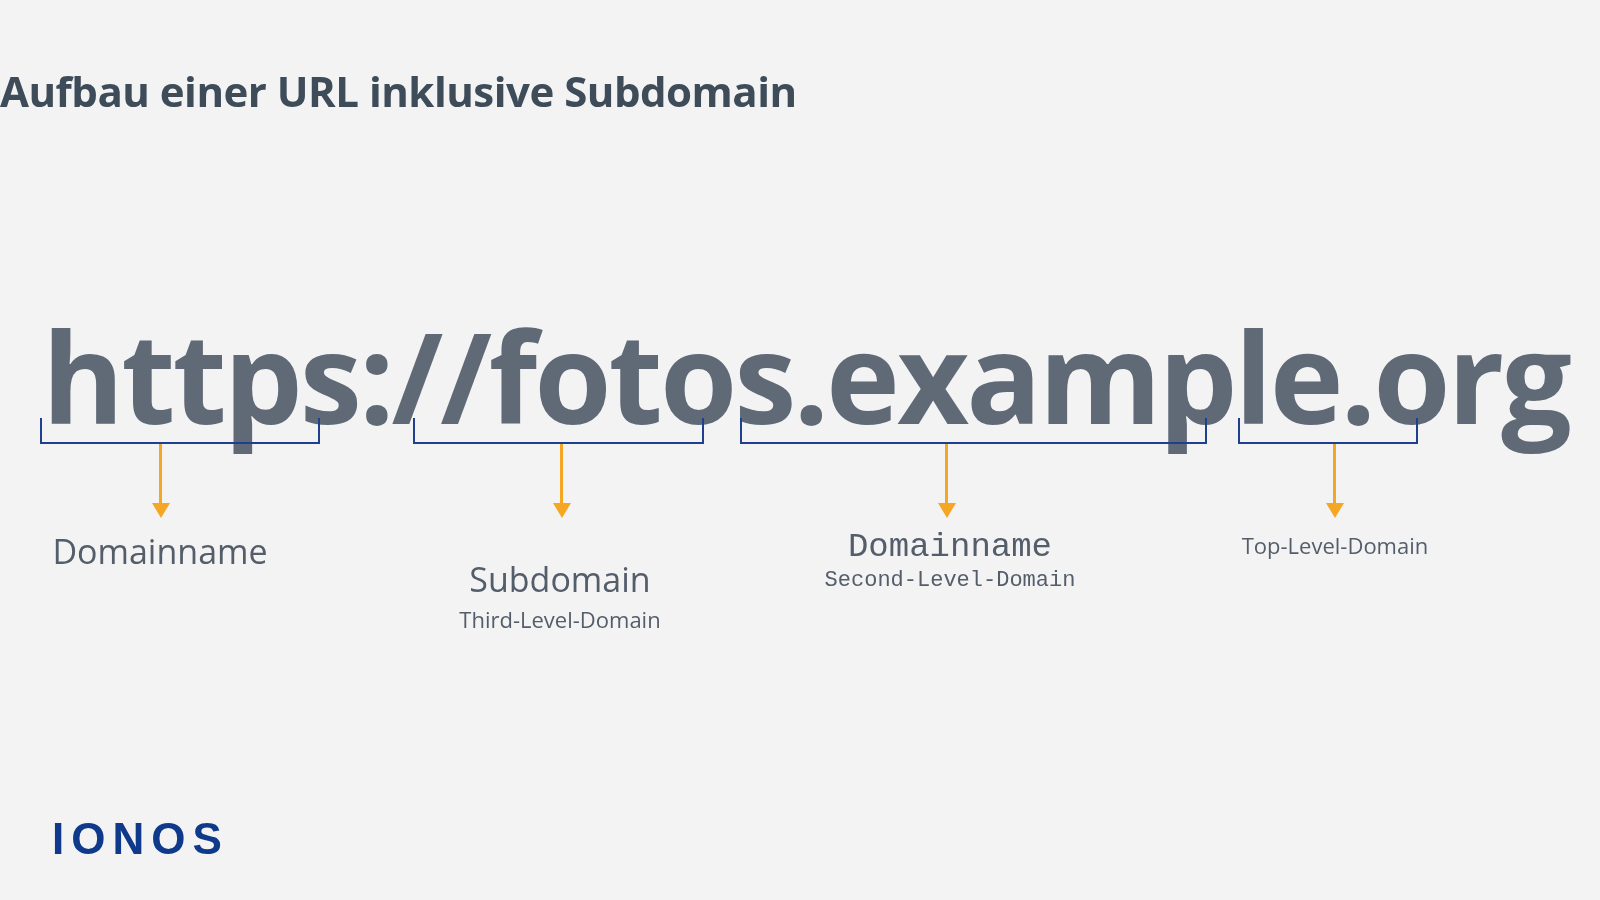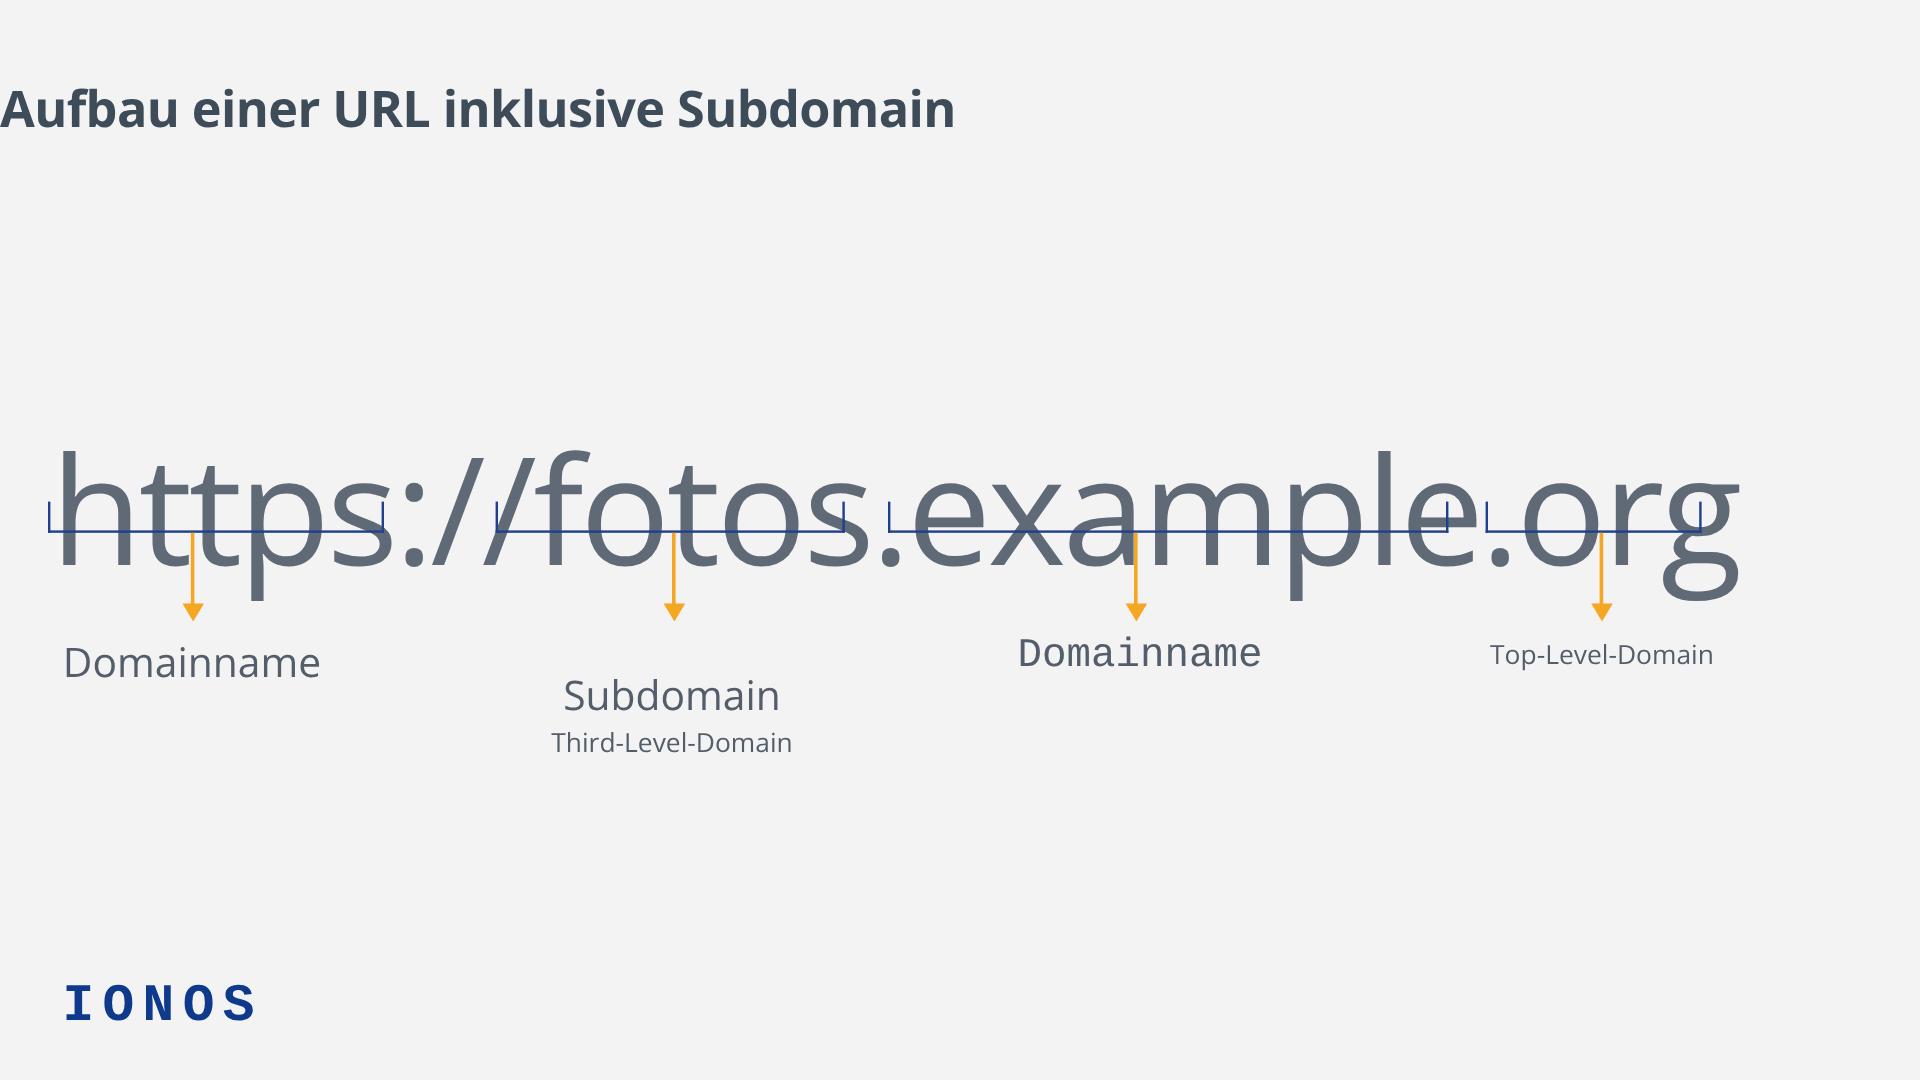--- a/index.html
+++ b/index.html
@@ -24,24 +24,23 @@
       font-weight: 700;
       color: #3e4c59;
       letter-spacing: -0.5px;
     }
     .url-container {
       position: absolute;
       top: 290px;
       left: 42px;
       font-size: 125px;
       color: #606a76;
-      font-weight: 400;
+      font-weight: 700;
       white-space: nowrap;
       letter-spacing: -3px;
-      margin-top: 47px;
     }
     .bracket {
       position: absolute;
       border: 2.5px solid #1f3f8f;
       border-top: none;
       height: 26px;
     }
     .arrow-line {
       position: absolute;
       width: 3px;
@@ -71,21 +70,21 @@
       margin-top: 2px;
     }
     .logo {
       position: absolute;
       bottom: 36px;
       left: 52px;
       font-size: 44px;
       font-weight: 600;
       color: #0f3a8c;
       letter-spacing: 7px;
-      font-family: Liberation Mono, monospace;
+      font-family: Liberation Sans, sans-serif;
     }
   </style>
 </head>
 <body>
 
 <div class="title">Aufbau einer URL inklusive Subdomain</div>
 
 <div class="url-container">https://fotos.example.org</div>
 
 <div class="bracket" style="left:40px; width:280px; top:418px;"></div>
@@ -102,20 +101,21 @@
 <div class="label-group" style="left:400px; width:320px; top:556px;">
   <div class="label-main">Subdomain</div>
   <div class="label-sub">Third-Level-Domain</div>
 </div>
 
 <div class="bracket" style="left:740px; width:467px; top:418px;"></div>
 <div class="arrow-line" style="left:945px; top:444px; height:60px;"></div>
 <div class="arrow-head" style="left:938px; top:503px;"></div>
 <div class="label-group" style="left:760px; width:380px; top:528px;font-family:Liberation Mono, monospace;">
   <div class="label-main">Domainname</div>
+  <div class="label-sub">Second-Level-Domain</div>
 </div>
 
 <div class="bracket" style="left:1238px; width:180px; top:418px;"></div>
 <div class="arrow-line" style="left:1333px; top:444px; height:60px;"></div>
 <div class="arrow-head" style="left:1326px; top:503px;"></div>
 <div class="label-group" style="left:1235px; width:200px; top:528px;">
   <div class="label-sub">Top-Level-Domain</div>
 </div>
 
 <div class="logo">IONOS</div>

